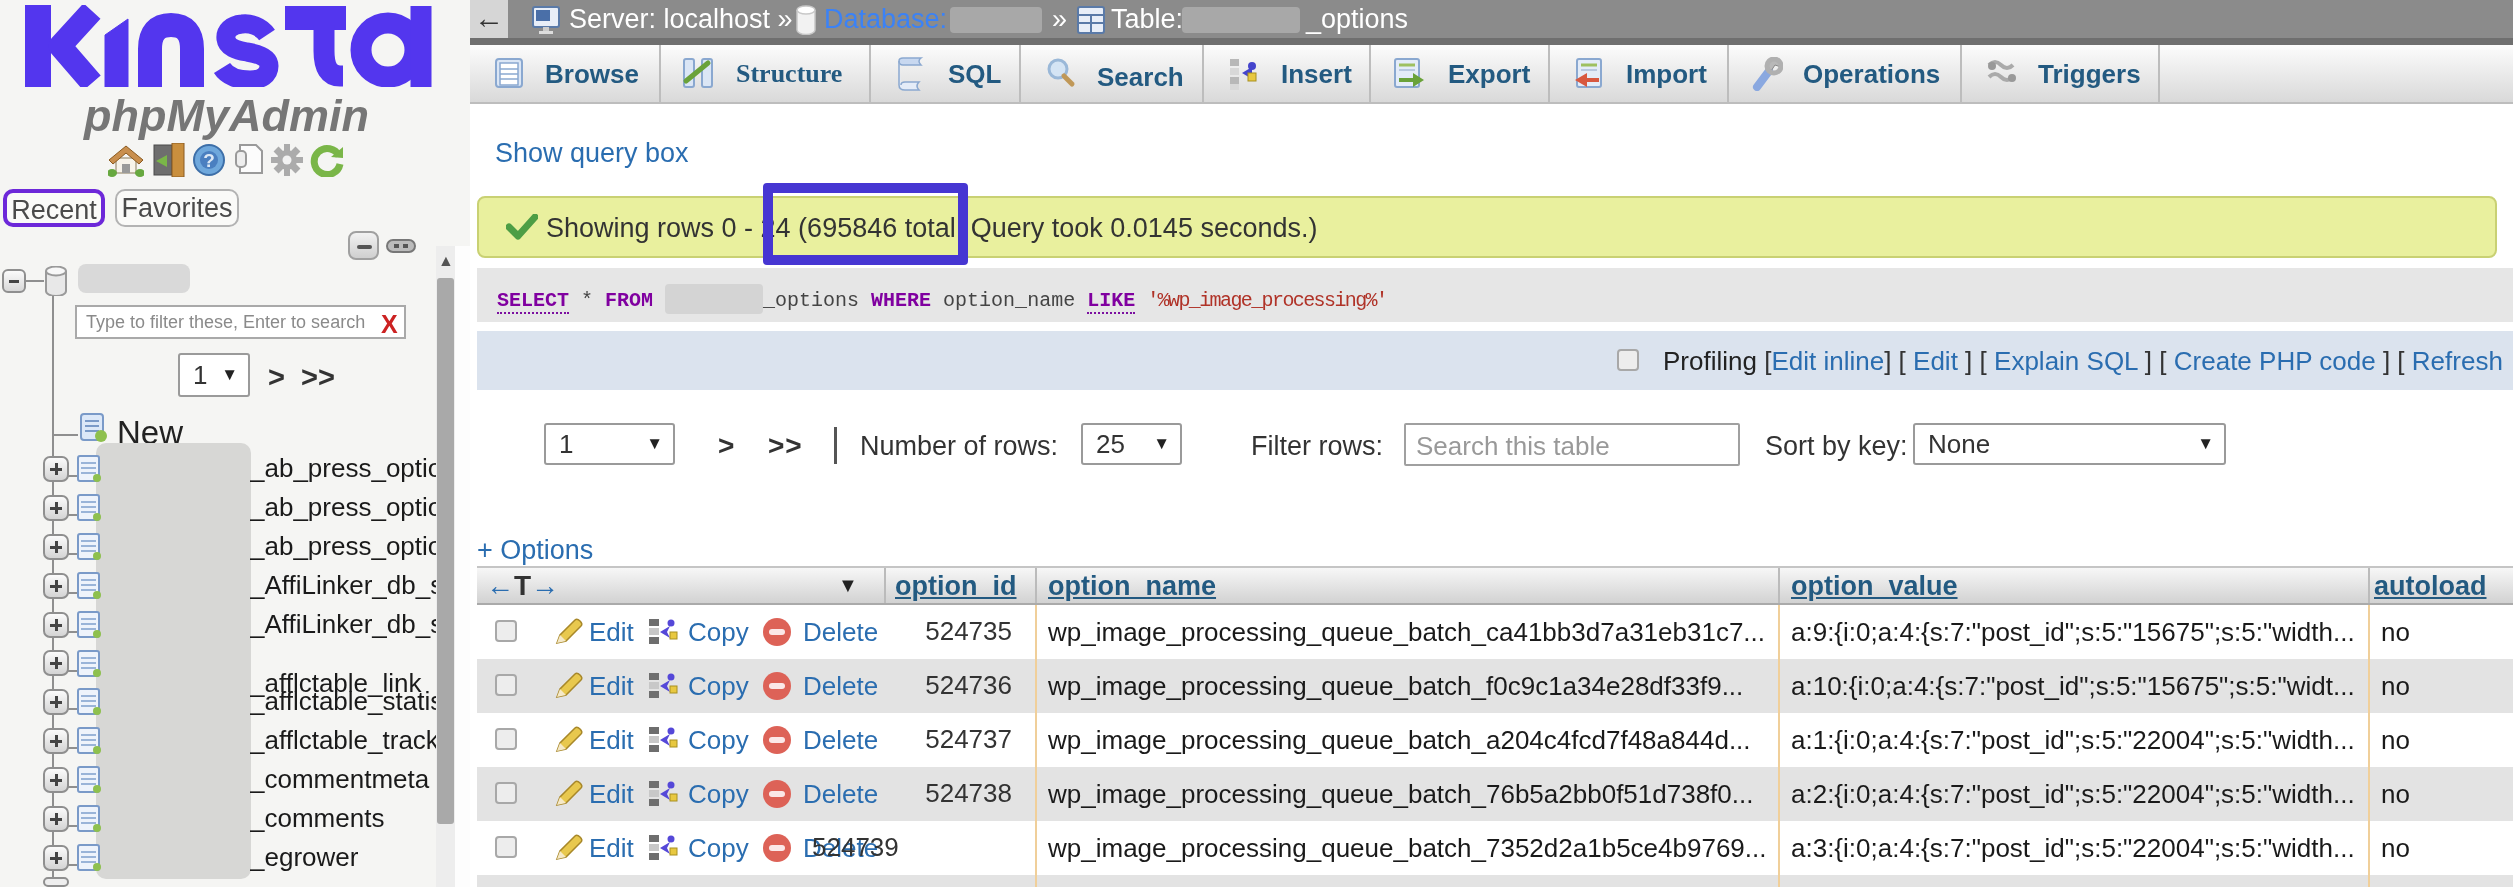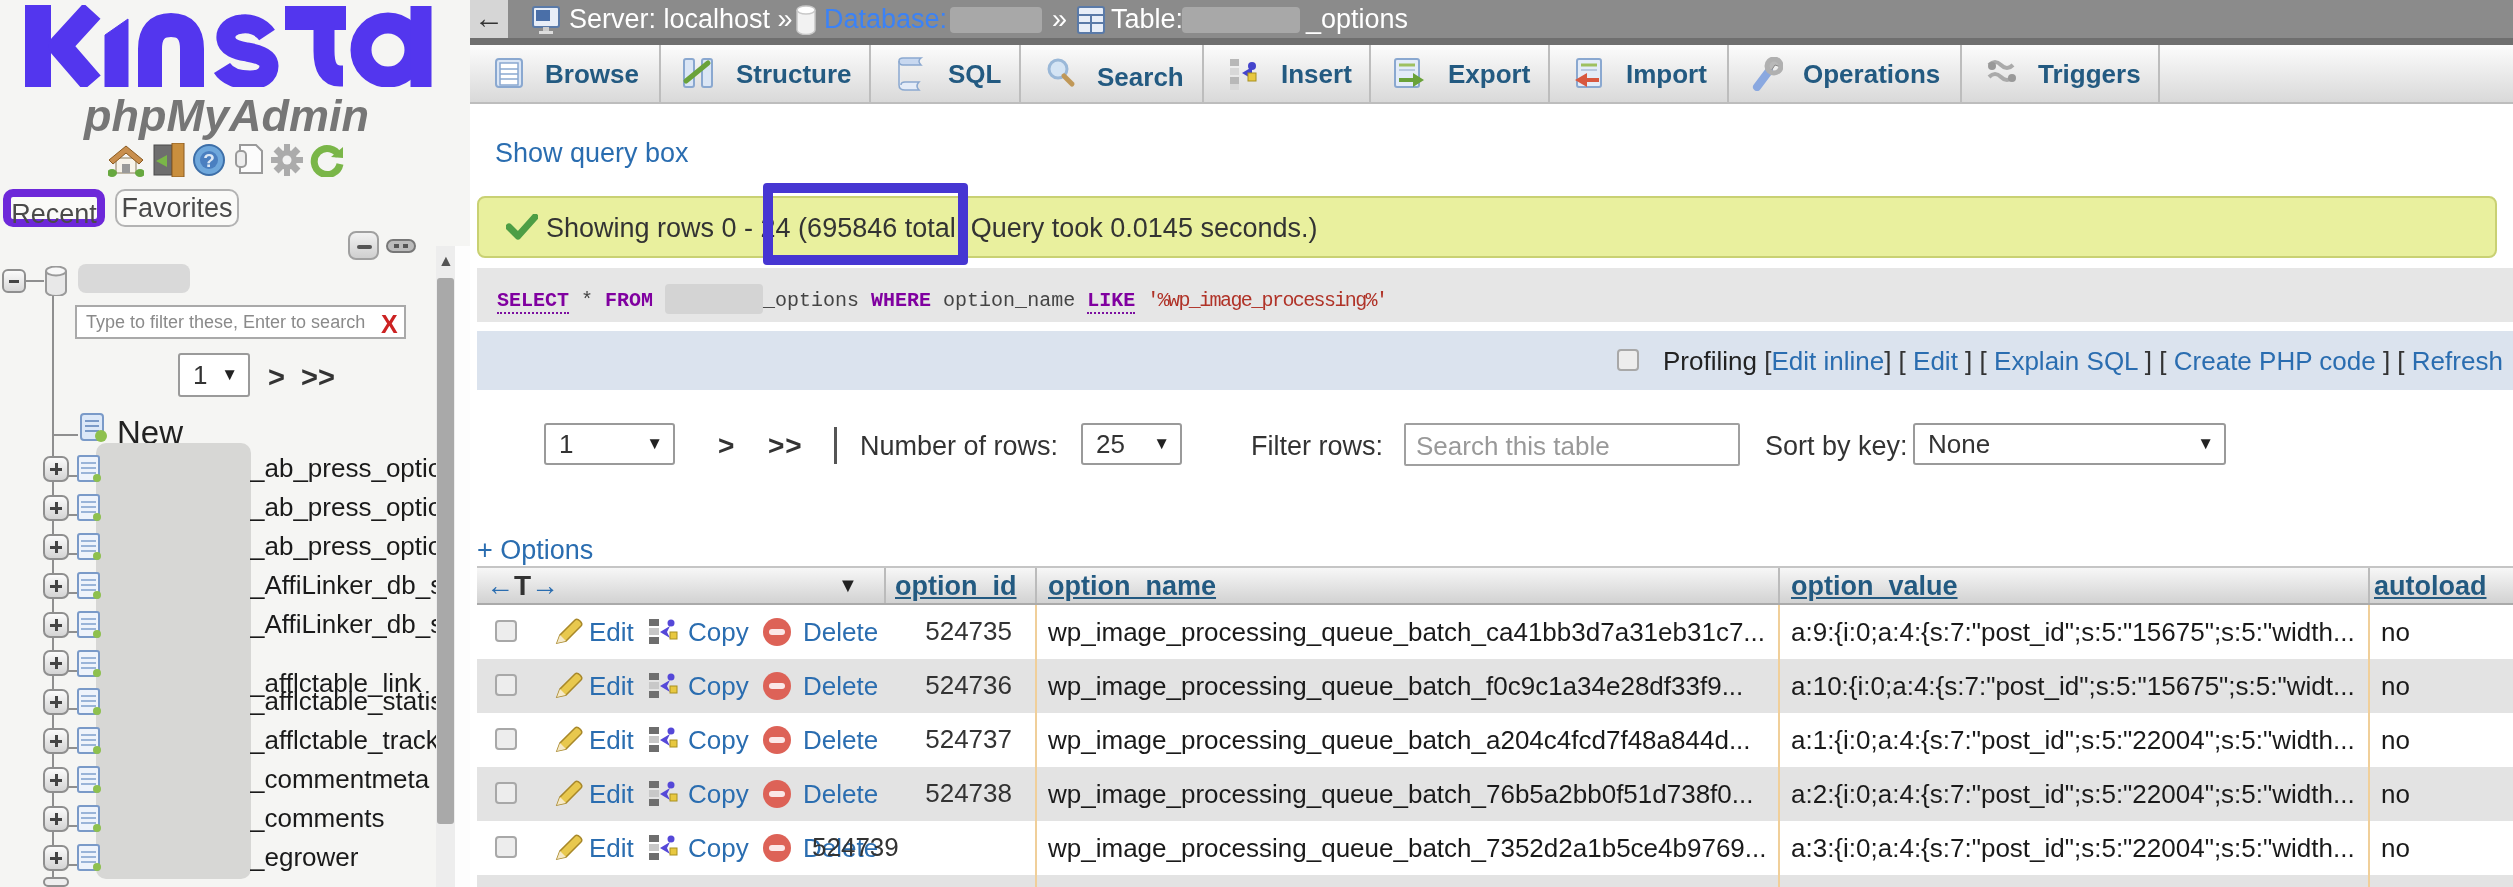--- a/index.html
+++ b/index.html
@@ -65,21 +65,21 @@
 <rect x="22" y="5" width="7" height="7" transform="rotate(45 25.5 8.5)"></rect>
 <rect x="5" y="22" width="7" height="7" transform="rotate(45 8.5 25.5)"></rect>
 <rect x="22" y="22" width="7" height="7" transform="rotate(45 25.5 25.5)"></rect>
         </g>
 <circle cx="17" cy="17" r="4.5" fill="#f2f2f2"></circle>
 </svg>
 <svg class="abs" style="left:310px;top:143px;" width="34" height="34" viewBox="0 0 34 34">
 <path d="M29 13 A13 13 0 1 0 30 21" fill="none" stroke="#7ab648" stroke-width="7"></path>
 <path d="M33 4 L33 15 L21 14 Z" fill="#7ab648"></path>
 </svg>
-<div class="abs" style="left:3px;top:189px;width:102px;height:38px;border:8px solid #6d28d9;border-radius:10px;background:#fafaf8;color:#4a4a4a;font-size:27px;text-align:center;line-height:34px;">Recent</div>
+<div class="abs" style="left:3px;top:189px;width:102px;height:38px;border:4px solid #6d28d9;border-radius:10px;background:#fafaf8;color:#4a4a4a;font-size:27px;text-align:center;line-height:34px;">Recent</div>
 <div class="abs" style="left:115px;top:189px;width:124px;height:38px;border:2px solid #b3b3b3;border-radius:10px;background:#fafaf8;color:#4a4a4a;font-size:27px;text-align:center;line-height:34px;">Favorites</div>
 <div class="abs" style="left:348px;top:231px;width:31px;height:29px;border:2px solid #a0a0a0;border-radius:8px;background:linear-gradient(#f2f2f2,#cfcfcf);">
         <div class="abs" style="left:7px;top:12px;width:15px;height:4px;background:#555;border-radius:2px;"></div>
       </div>
 <svg class="abs" style="left:386px;top:236px;" width="30" height="20" viewBox="0 0 30 20">
 <rect x="1" y="4" width="28" height="12" rx="6" fill="#bbb" stroke="#777" stroke-width="2"></rect>
 <rect x="8" y="8" width="5" height="4" fill="#555"></rect>
         <rect x="17" y="8" width="5" height="4" fill="#555"></rect>
 </svg>
 <div class="abs" style="left:2px;top:269px;width:24px;height:24px;border:2px solid #8f8f8f;border-radius:6px;background:linear-gradient(#fbfbfb,#d8d8d8);">
@@ -303,21 +303,21 @@
 <line x1="6" y1="12" x2="24" y2="12" stroke="#8aa8d0" stroke-width="1.5"></line>
 <line x1="6" y1="17" x2="24" y2="17" stroke="#8aa8d0" stroke-width="1.5"></line>
 <line x1="6" y1="22" x2="24" y2="22" stroke="#8aa8d0" stroke-width="1.5"></line>
 </svg>
 <div class="abs tabtxt" style="left:75px;top:59px;">Browse</div>
 <svg class="abs" style="left:212px;top:57px;" width="34" height="32" viewBox="0 0 34 32">
 <rect x="2" y="2" width="10" height="28" rx="2" fill="#dbe6f5" stroke="#8aa8d0" stroke-width="2"></rect>
 <rect x="20" y="2" width="10" height="28" rx="2" fill="#dbe6f5" stroke="#8aa8d0" stroke-width="2"></rect>
 <path d="M4 24 L26 6" stroke="#6aa23a" stroke-width="5" stroke-linecap="round"></path>
 </svg>
-<div class="abs tabtxt" style="left:266px;top:59px;">Structure</div>
+<div class="abs tabtxt" style="left:266px;top:59px;font-family:Liberation Serif, serif;">Structure</div>
 <svg class="abs" style="left:423px;top:57px;" width="32" height="34" viewBox="0 0 32 34">
 <path d="M6 4 Q6 1 10 1 H28 Q24 4 28 8 H10 Q6 8 6 4 Z" fill="#c8d8f0" stroke="#8aa8d0" stroke-width="1.5"></path>
 <path d="M6 4 V28 Q6 33 12 33 H26 Q22 29 26 25 H12 Q8 25 8 28" fill="#e4ecf8" stroke="#8aa8d0" stroke-width="1.5"></path>
 </svg>
 <div class="abs tabtxt" style="left:478px;top:59px;">SQL</div>
 <svg class="abs" style="left:575px;top:57px;" width="32" height="32" viewBox="0 0 32 32">
 <circle cx="13" cy="12" r="9" fill="#d4e4f4" stroke="#9ab8d8" stroke-width="3"></circle>
 <line x1="19" y1="19" x2="27" y2="27" stroke="#c09858" stroke-width="5" stroke-linecap="round"></line>
 </svg>
 <div class="abs tabtxt" style="left:627px;top:62px;">Search</div>

